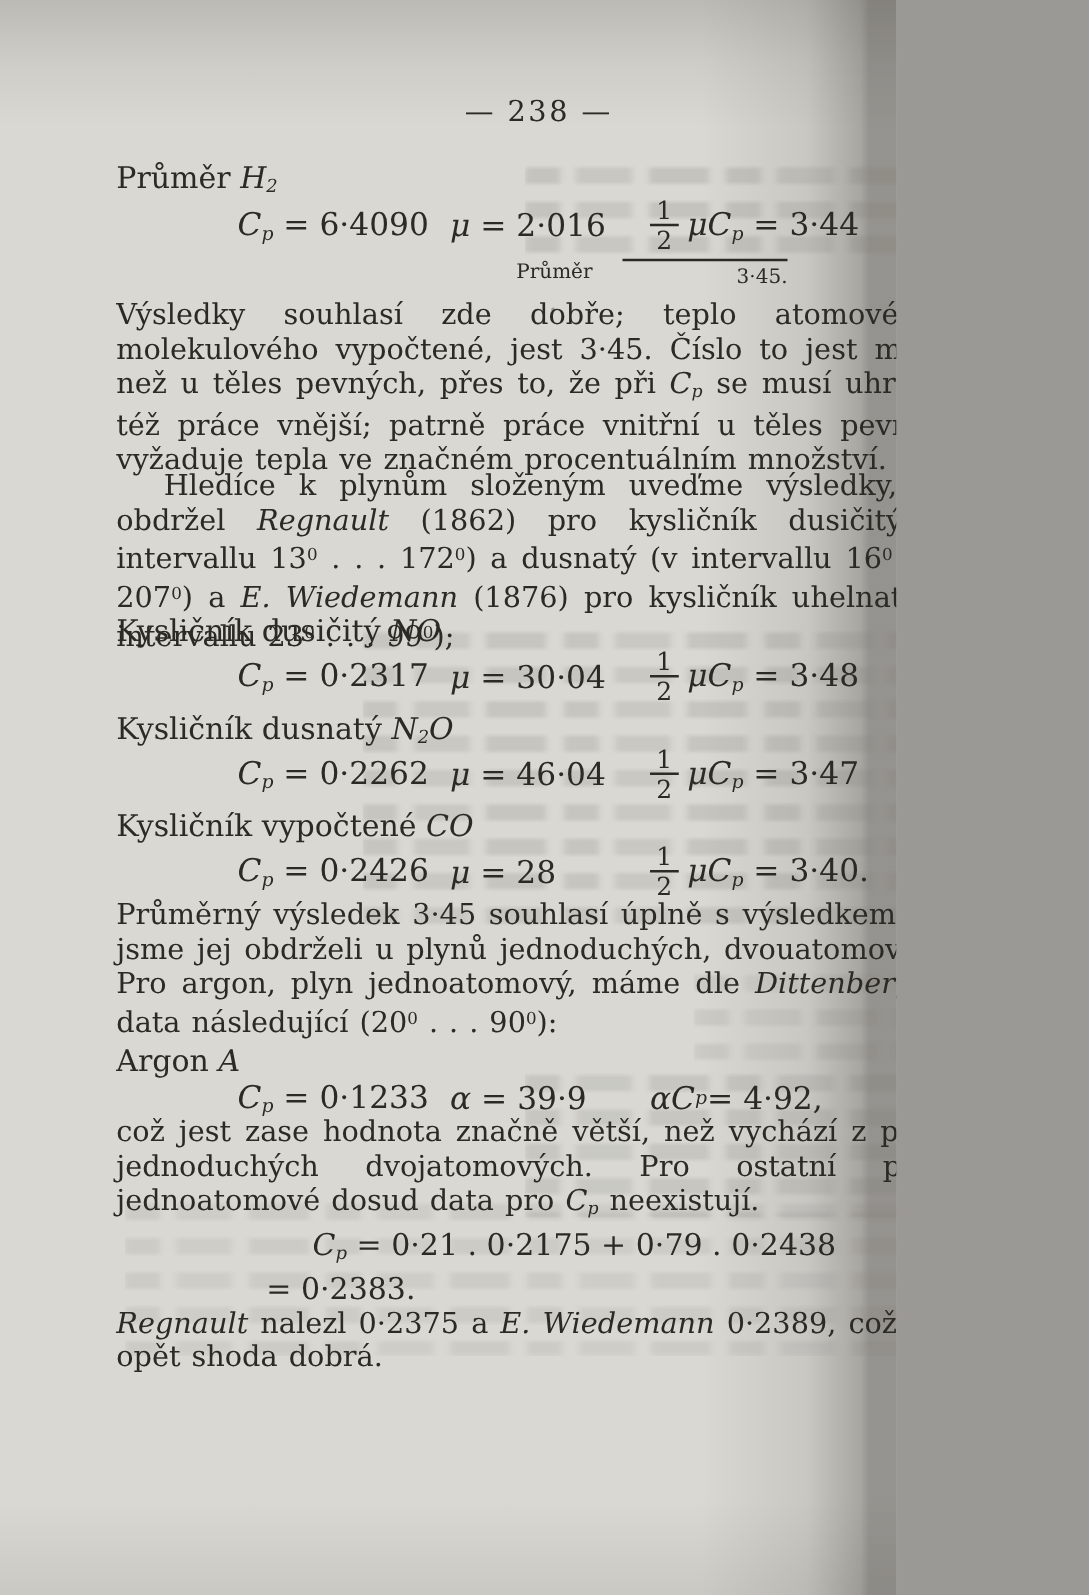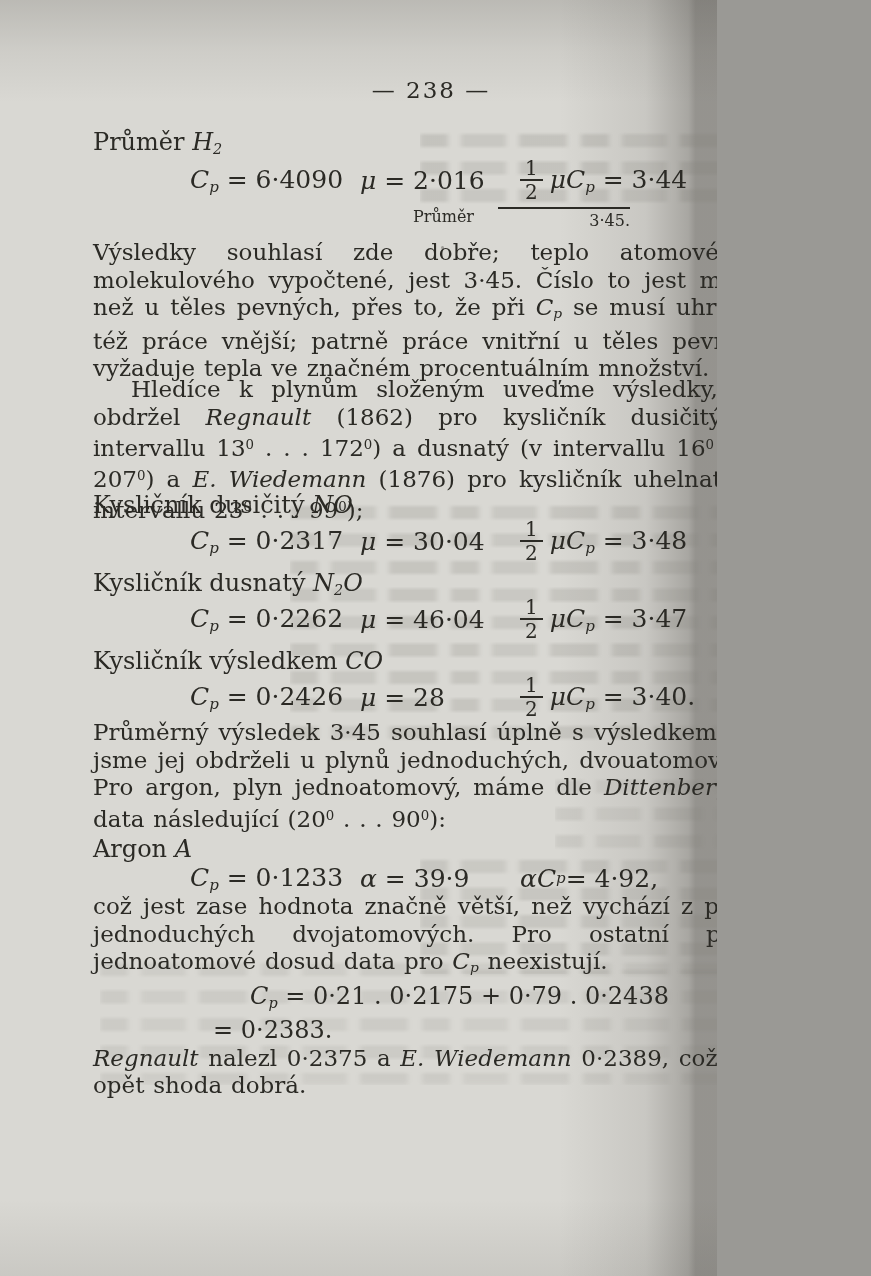--- a/index.html
+++ b/index.html
@@ -142,21 +142,21 @@
       <span class="ec2"><span class="it">μ</span><span> = 46·04</span></span>
       <span class="ec3">
         <span class="frac">
           <span class="fnum">1</span>
           <span class="fden">2</span>
         </span>
         <span><span class="it">μC</span><span class="it sb">p</span><span> = 3·47</span></span>
       </span>
     </div>
 
-    <h2 class="gas-heading h-co"><span>Kysličník výsledkem </span><span class="it">CO</span></h2>
+    <h2 class="gas-heading h-co"><span>Kysličník vypočtené </span><span class="it">CO</span></h2>
     <div class="eq-row compact">
       <span class="ec1"><span class="it">C</span><span class="it sb">p</span><span> = 0·2426</span></span>
       <span class="ec2"><span class="it">μ</span><span> = 28</span></span>
       <span class="ec3">
         <span class="frac">
           <span class="fnum">1</span>
           <span class="fden">2</span>
         </span>
         <span><span class="it">μC</span><span class="it sb">p</span><span> = 3·40.</span></span>
       </span>

